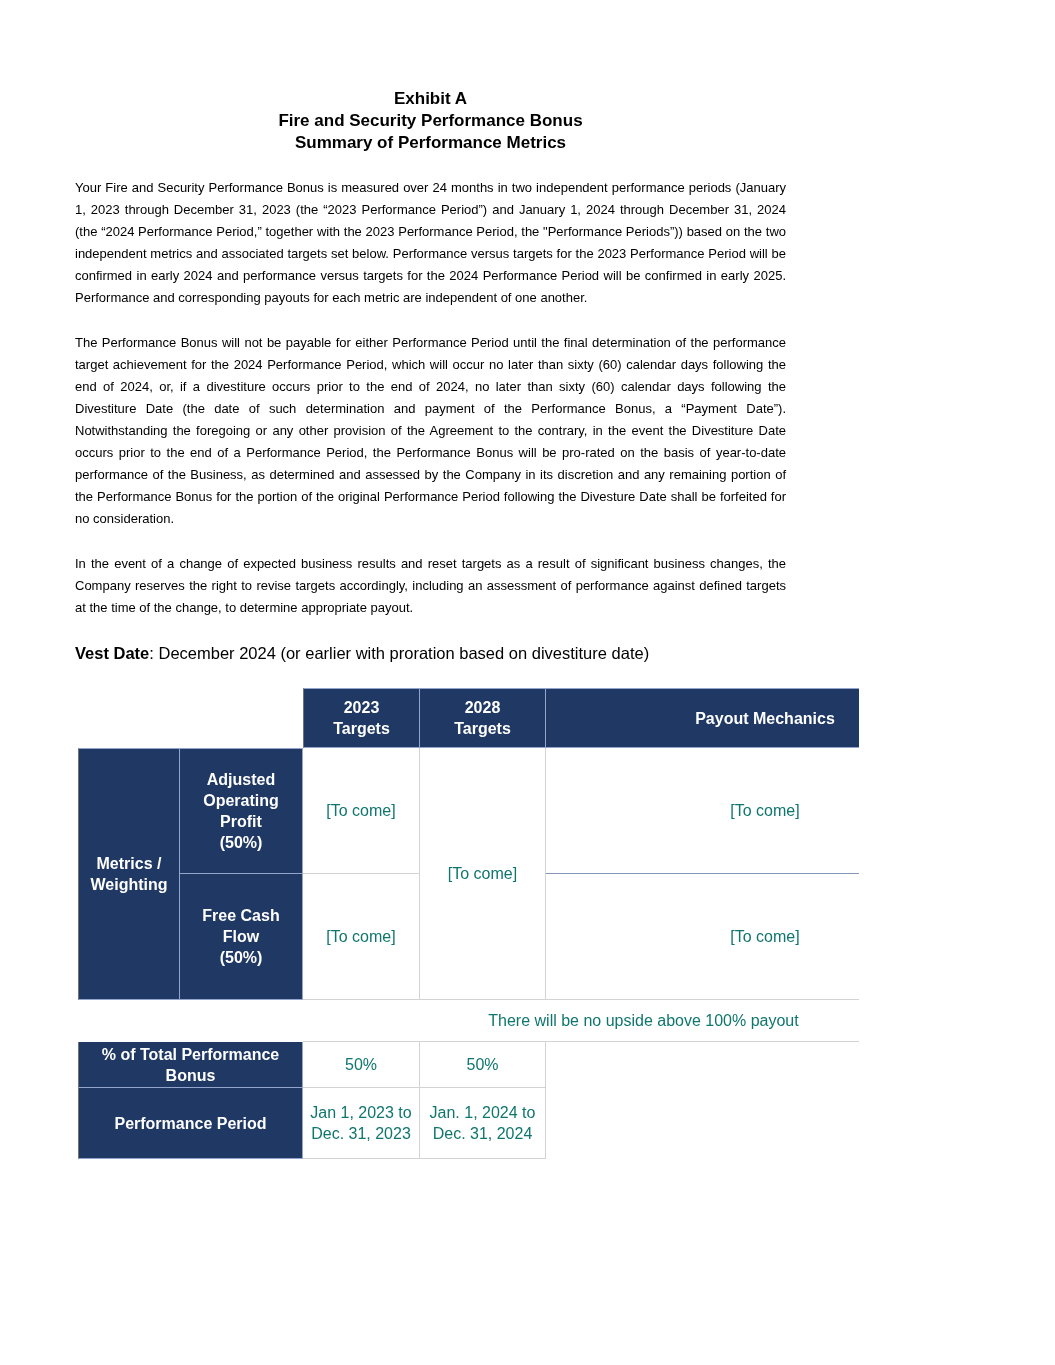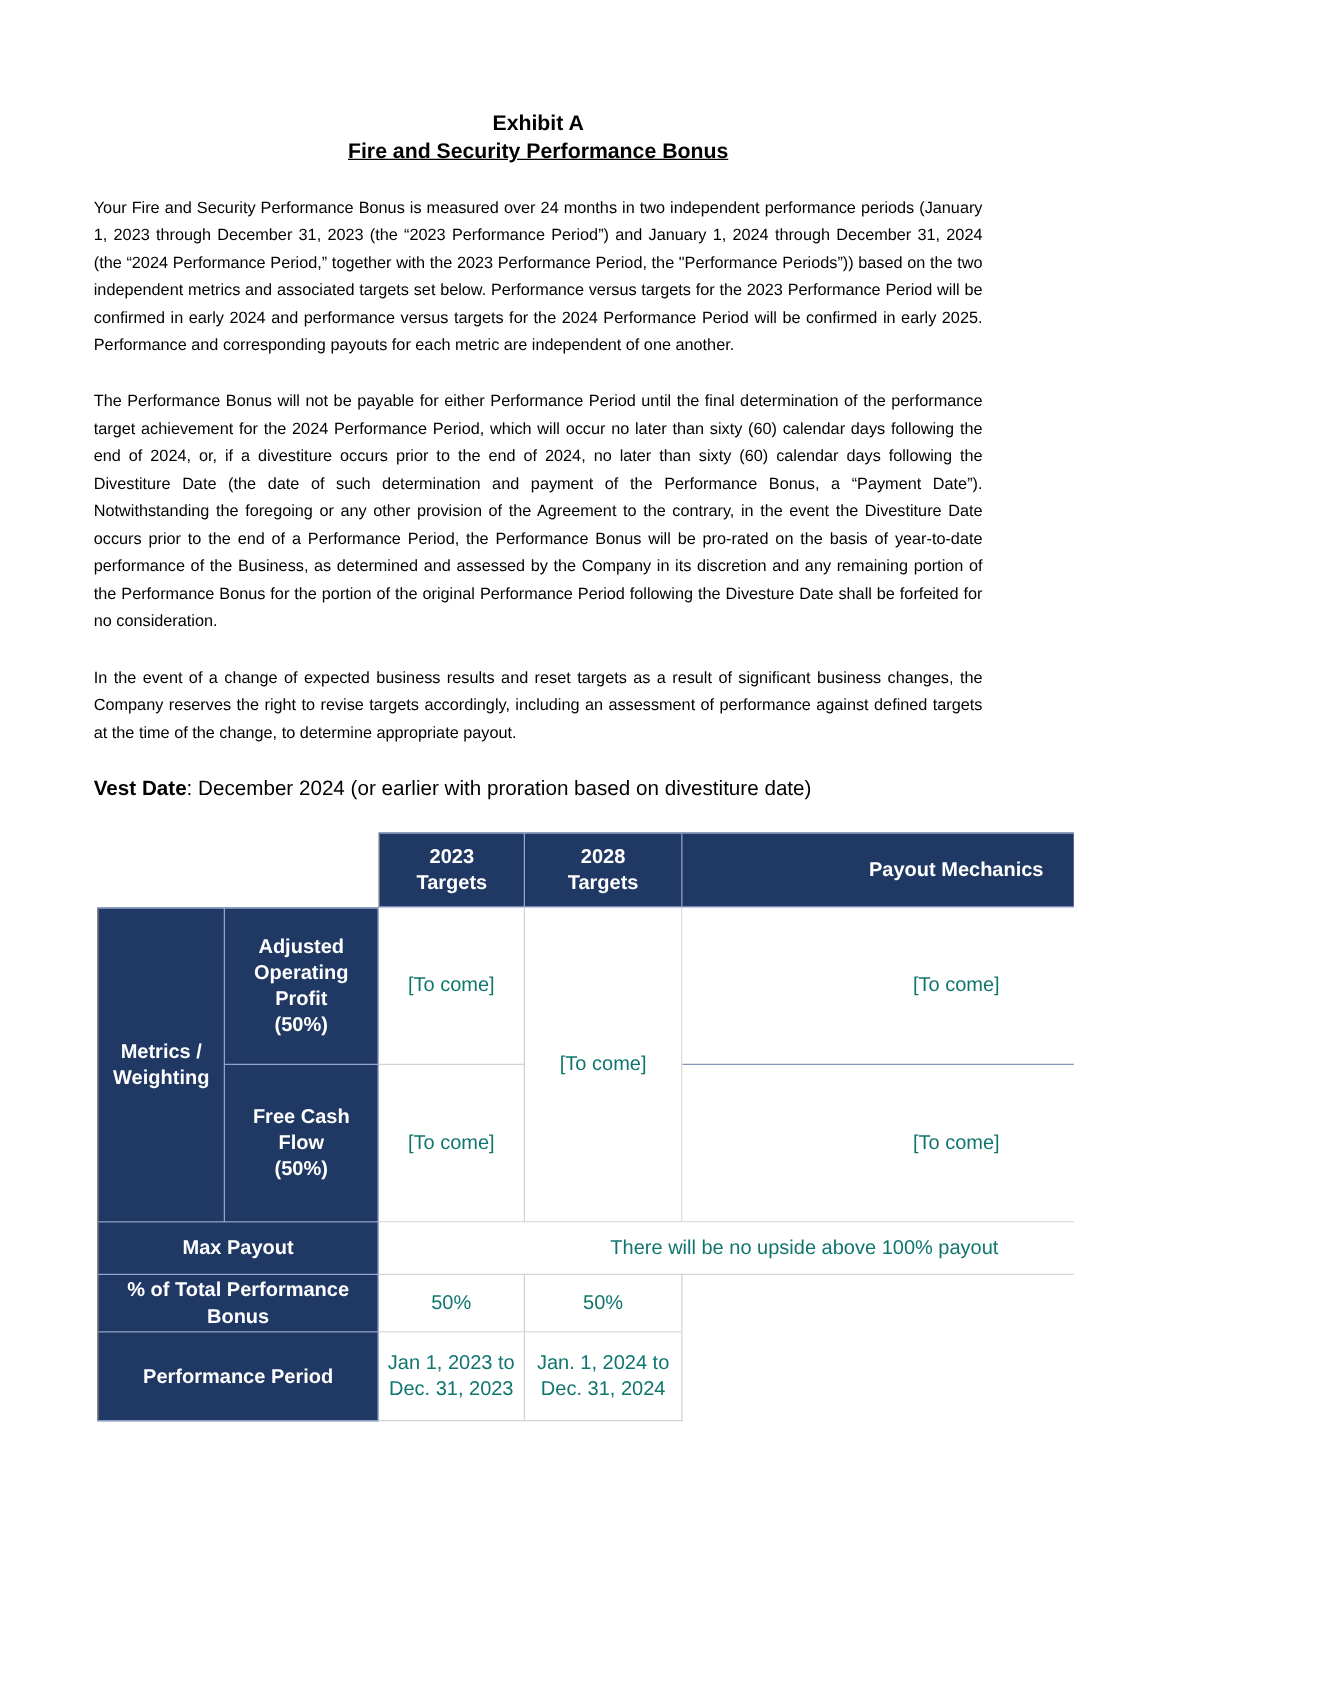--- a/index.html
+++ b/index.html
@@ -9,21 +9,21 @@
     width: 859px;
     height: 1365px;
     background: #ffffff;
     font-family: "Liberation Sans", sans-serif;
     color: #000000;
     padding: 88px 73px 0 75px;
     overflow: hidden;
   }
   .title-block { text-align: center; line-height: 22px; }
   .title-line { font-weight: bold; font-size: 17px; }
-  .underline { text-decoration: underline; }
+  .underline { }
   .body-para {
     margin-top: 23px;
     font-size: 13px;
     line-height: 22px;
     text-align: justify;
   }
   .vest-line {
     margin-top: 23px;
     font-size: 16.5px;
     line-height: 22px;
@@ -88,20 +88,21 @@
   .pp-t24 { grid-column: 4; grid-row: 6; }
 </style>
 </head>
 <body>
 
 <div class="page">
 
   <div class="title-block">
     <div class="title-line">Exhibit A</div>
     <div class="title-line underline">Fire and Security Performance Bonus</div>
+    <div class="title-line underline">Summary of Performance Metrics</div>
   </div>
 
   <p class="body-para">Your Fire and Security Performance Bonus is measured over 24 months in two independent performance periods (January 1, 2023 through December 31, 2023 (the “2023 Performance Period”) and January 1, 2024 through December 31, 2024 (the “2024 Performance Period,” together with the 2023 Performance Period, the "Performance Periods”)) based on the two independent metrics and associated targets set below.  Performance versus targets for the 2023 Performance Period will be confirmed in early 2024 and performance versus targets for the 2024 Performance Period will be confirmed in early 2025.  Performance and corresponding payouts for each metric are independent of one another.</p>
 
   <p class="body-para">The Performance Bonus will not be payable for either Performance Period until the final determination of the performance target achievement for the 2024 Performance Period, which will occur no later than sixty (60) calendar days following the end of 2024, or, if a divestiture occurs prior to the end of 2024, no later than sixty (60) calendar days following the Divestiture Date (the date of such determination and payment of the Performance Bonus, a “Payment Date”). Notwithstanding the foregoing or any other provision of the Agreement to the contrary, in the event the Divestiture Date occurs prior to the end of a Performance Period, the Performance Bonus will be pro-rated on the basis of year-to-date performance of the Business, as determined and assessed by the Company in its discretion and any remaining portion of the Performance Bonus for the portion of the original Performance Period following the Divesture Date shall be forfeited for no consideration.</p>
 
   <p class="body-para">In the event of a change of expected business results and reset targets as a result of significant business changes, the Company reserves the right to revise targets accordingly, including an assessment of performance against defined targets at the time of the change, to determine appropriate payout.</p>
 
   <p class="vest-line"><span class="vest-label">Vest Date</span><span>: December 2024 (or earlier with proration based on divestiture date)</span></p>
 
@@ -122,21 +123,20 @@
     <div class="cell navy pre fcf-label">Free Cash
 Flow
 (50%)</div>
 
     <div class="cell white-cell aop-t23">[To come]</div>
     <div class="cell white-cell fcf-t23">[To come]</div>
     <div class="cell white-cell t24-merged">[To come]</div>
     <div class="cell white-cell aop-payout divider-bottom">[To come]</div>
     <div class="cell white-cell fcf-payout">[To come]</div>
 
-    <div class="cell navy max-label bl-navy">Max Payout</div>
     <div class="cell white-cell max-value">There will be no upside above 100% payout</div>
 
     <div class="cell navy pre pct-label bl-navy">% of Total Performance
 Bonus</div>
     <div class="cell white-cell pct-t23">50%</div>
     <div class="cell white-cell pct-t24">50%</div>
 
     <div class="cell navy pp-label bl-navy">Performance Period</div>
     <div class="cell white-cell pre pp-t23">Jan 1, 2023 to
 Dec. 31, 2023</div>

